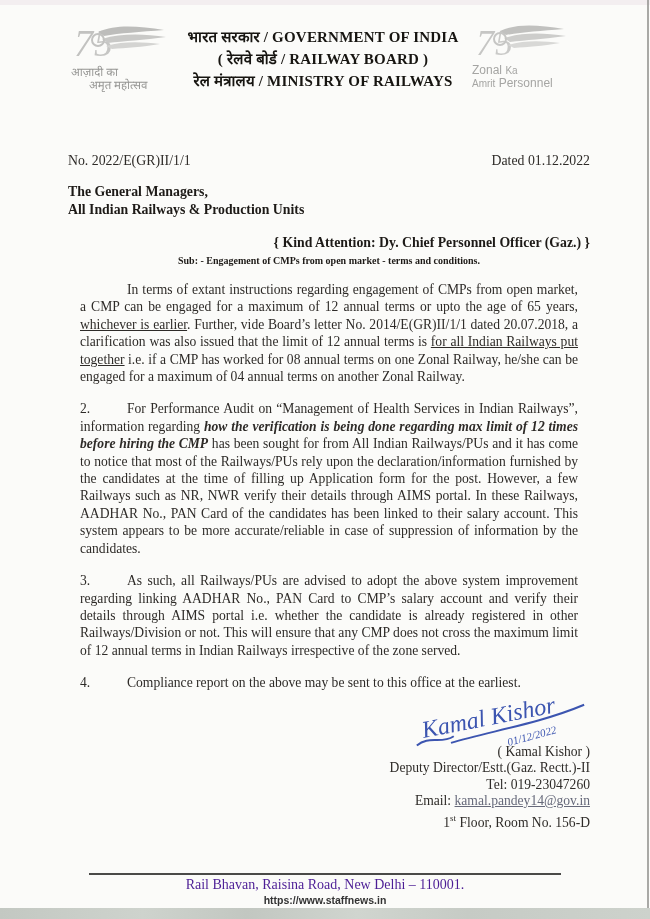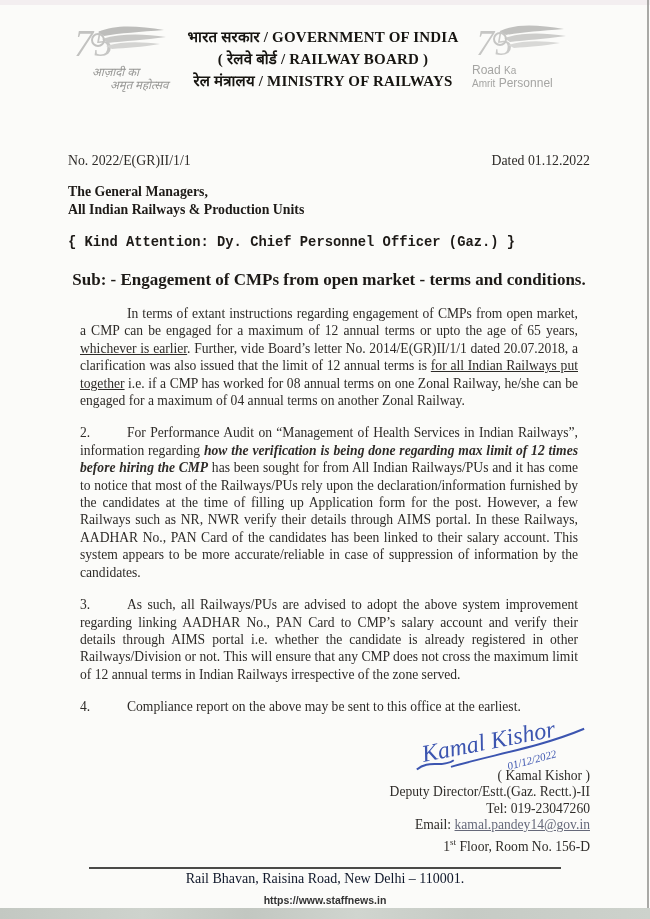--- a/index.html
+++ b/index.html
@@ -17,50 +17,50 @@
   .scan-top{position:absolute;top:0;left:0;right:0;height:5px;background:#f3eef0;}
   .scan-right{position:absolute;top:0;right:1px;bottom:11px;width:2px;background:#9a9a98;opacity:.85;}
   .scan-bottom{position:absolute;left:0;right:0;bottom:0;height:11px;
     background:linear-gradient(90deg,#c3c8c2,#ced3cd 22%,#c2c7c1 38%,#d0d5cf 55%,#c6cbc5 72%,#cdd2cc 100%);}
   
   .hdr{display:flex;align-items:flex-start;justify-content:space-between;height:84px;}
   .hdr-center{flex:1;text-align:center;font-weight:bold;font-size:15px;line-height:22px;color:#171511;padding-top:6px;letter-spacing:.2px;}
   .logo{width:118px;color:#9c9c9a;}
   .logo svg{display:block;}
   .logo .cap{font-size:11.5px;line-height:13px;color:#969694;}
-  .logo-left .cap{margin-left:24px;font-style:italic;}
+  .logo-left .cap{margin-left:3px;}
   .logo-left .cap .l2{margin-left:18px;display:block;}
   .logo-right{text-align:left;padding-left:12px;}
   .logo-right .cap{font-family:"Liberation Sans",sans-serif;color:#a5a5a3;font-size:12px;line-height:13px;}
   .logo-right .cap .small{font-size:10px;}
   
   .meta{margin-top:8px;font-size:13.8px;line-height:17px;}
   .meta .r1{text-align:right;}
   .meta .r2{display:flex;justify-content:space-between;margin-top:48px;}
   
   .recip{margin-top:14px;font-weight:bold;font-size:13.8px;line-height:17.5px;color:#1d1a17;}
-  .kind{margin-top:17px;text-align:left;font-weight:bold;font-size:13.8px;color:#1d1a17;font-family:Liberation Mono, monospace;}
-  .subj{margin-top:20px;text-align:center;font-weight:bold;font-size:17px;color:#1d1a17;}
+  .kind{margin-top:17px;text-align:right;font-weight:bold;font-size:13.8px;color:#1d1a17;}
+  .subj{margin-top:4px;text-align:center;font-weight:bold;font-size:10px;color:#1d1a17;}
   
   .para{margin:12px;margin-top:15px;text-align:justify;font-size:13.6px;line-height:17.4px;}
   .para.first{text-indent:47px;}
   .pnum{display:inline-block;width:47px;text-indent:0;}
   .seg-u{text-decoration:underline;}
   .seg-bi{font-weight:bold;font-style:italic;}
   
   .sigarea{position:relative;height:128px;margin-top:2px;}
   .sig-hand{position:absolute;right:-14px;top:-12px;}
   .sig-block{position:absolute;right:0;top:40px;text-align:right;font-size:13.6px;line-height:16.6px;}
   .sig-block a{color:#66697a;text-decoration:underline;}
   sup{font-size:9px;}
   
   .foot{position:absolute;left:0;right:0;bottom:13px;text-align:center;}
   .foot .rule{width:472px;margin:0 auto 2px auto;border-top:2px solid #4a4a48;}
-  .foot .addr{font-size:14px;color:#0f172a;}
-  .foot .url{font-family:"Liberation Sans",sans-serif;font-weight:bold;font-size:10.5px;color:#333;margin-top:7px;}
+  .foot .addr{font-size:14px;color:#4c1d95;}
+  .foot .url{font-family:"Liberation Sans",sans-serif;font-weight:bold;font-size:10.5px;color:#333;margin-top:1px;}
 </style>
 </head>
 <body>
 
 <div class="page">
   <div class="scan-top"></div>
   <div class="scan-right"></div>
 
   <div class="hdr">
     <div class="logo logo-left">
@@ -88,21 +88,21 @@
       <svg width="106" height="44" viewBox="0 0 106 44">
         <text x="4" y="35" font-family="Liberation Serif, serif" font-style="italic" font-size="36" fill="#c6c6c4">7</text>
         <text x="23" y="35" font-family="Liberation Serif, serif" font-style="italic" font-size="36" fill="#cacac8">5</text>
         <path d="M28 11 C 46 3, 66 5, 92 9 C 68 11, 50 12, 34 15 Z" fill="#c1c1bf"></path>
         <path d="M32 18 C 52 12, 72 13, 94 16 C 72 19, 54 20, 38 22 Z" fill="#cdcdcb"></path>
         <path d="M36 25 C 54 20, 70 21, 88 23 C 70 26, 56 27, 42 28 Z" fill="#d8d8d6"></path>
         <circle cx="28" cy="19" r="6" fill="none" stroke="#c6c6c4" stroke-width="2"></circle>
       </svg>
       <div class="cap">
         <div>
-          <span>Road</span>
+          <span>Zonal</span>
           <span class="small">Ka</span>
         </div>
         <div>
           <span class="small">Amrit</span>
           <span>Personnel</span>
         </div>
       </div>
     </div>
   </div>
 

